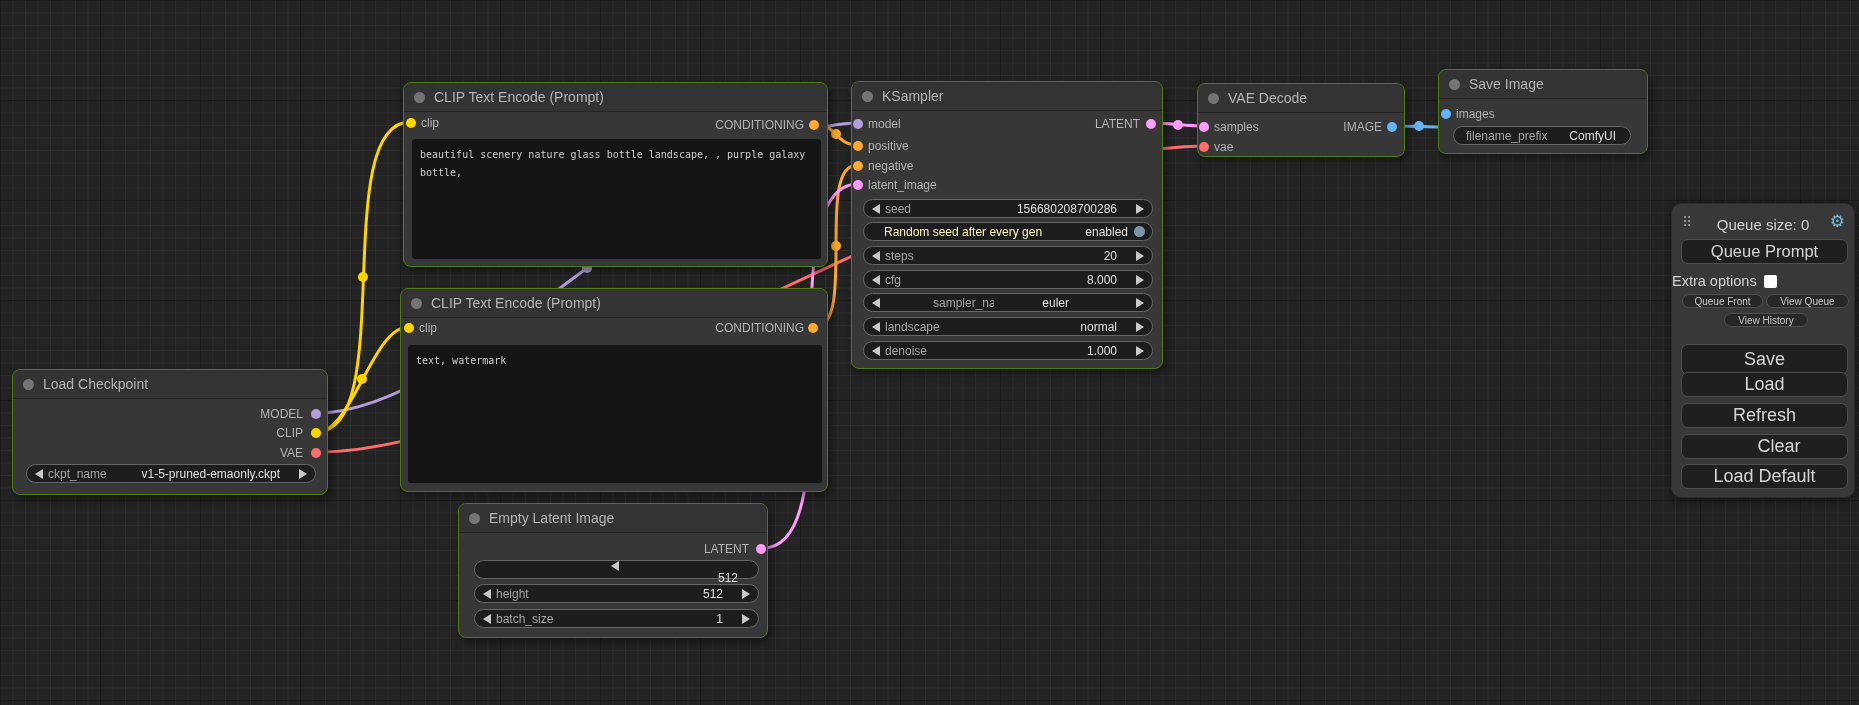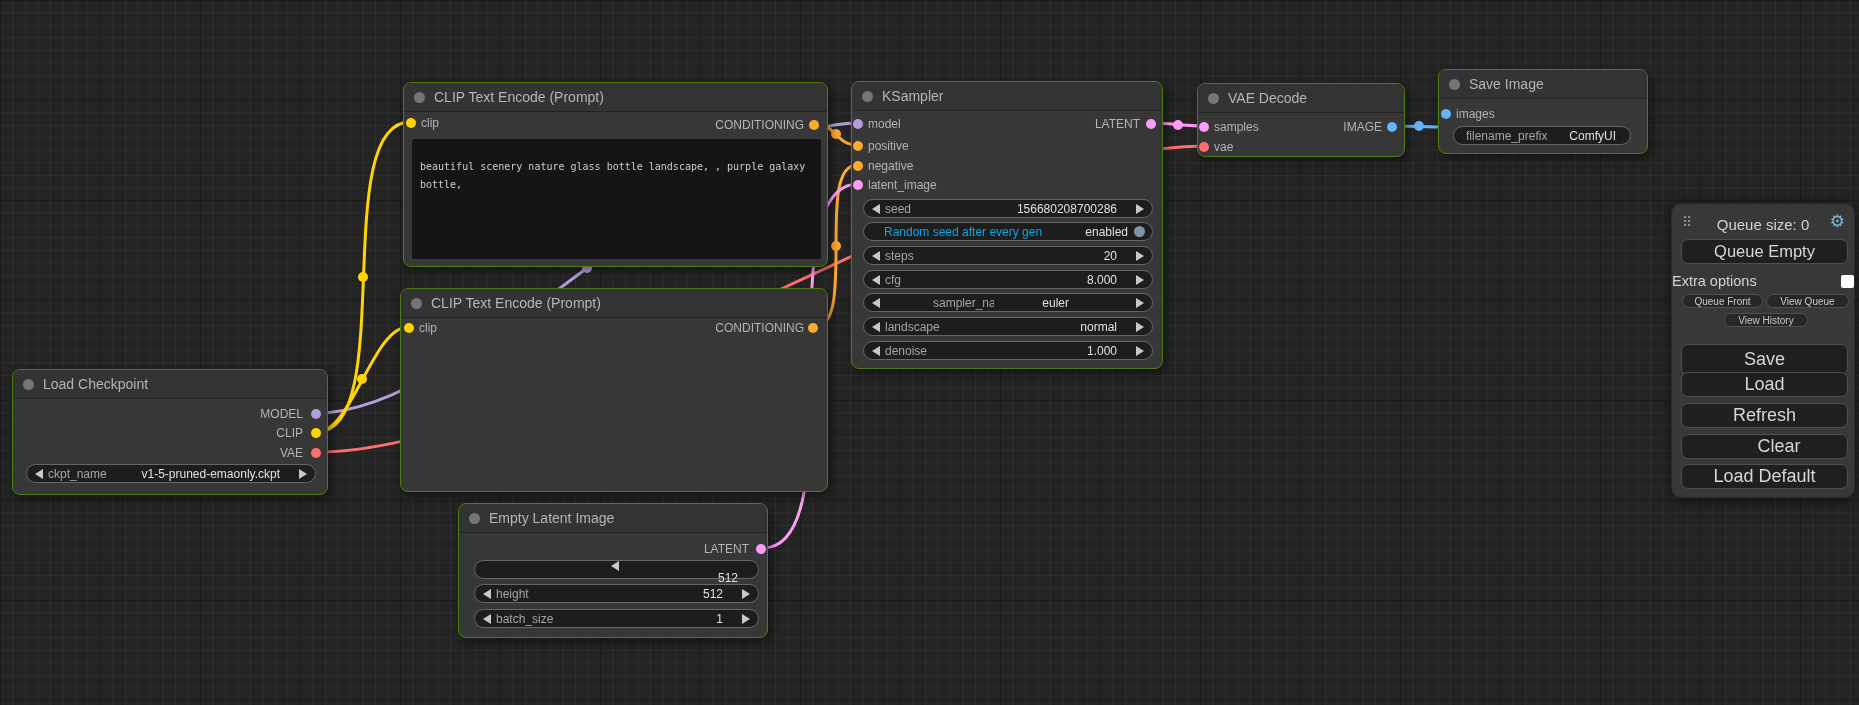--- a/index.html
+++ b/index.html
@@ -29,32 +29,32 @@
           display:flex;align-items:center;font-size:12px;box-sizing:border-box;padding:0 6px;white-space:nowrap;}
   .warrow-l{width:0;height:0;border-top:5px solid transparent;border-bottom:5px solid transparent;
             border-right:8px solid #c9c9c9;margin:0 5px 0 2px;flex:none;}
   .warrow-r{width:0;height:0;border-top:5px solid transparent;border-bottom:5px solid transparent;
             border-left:8px solid #c9c9c9;margin:0 2px 0 5px;flex:none;}
   .wlabel{color:#a5a5a5;overflow:hidden;}
   .wvalue{margin-left:auto;color:#e0e0e0;margin-right:14px;}
   .wvalue.noarrow{margin-right:8px;}
   .toggle-dot{width:11px;height:11px;border-radius:50%;background:#7f95a7;flex:none;margin-right:1px;}
   .prompt-box{position:absolute;background:#151515;border-radius:3px;color:#cdcdcd;
-              font:10px/18px "DejaVu Sans Mono",monospace;padding:19px 8px;white-space:pre-wrap;
+              font:10px/18px "DejaVu Sans Mono",monospace;padding:7px 8px;white-space:pre-wrap;
               box-sizing:border-box;overflow:hidden;}
   #queue-panel{position:absolute;left:1671px;top:203px;width:184px;height:295px;background:#383838;
                border:1px solid #2a2a2a;border-radius:10px;z-index:4;box-shadow:0 2px 14px rgba(0,0,0,.5);box-sizing:border-box;}
   .qbtn{position:absolute;left:9px;width:167px;background:#1f1f1f;border:1px solid #4f4f4f;border-radius:7px;
         color:#d6d6d6;display:flex;align-items:center;justify-content:center;box-sizing:border-box;cursor:pointer;}
   .qpill{position:absolute;height:14px;background:#272727;border:1px solid #4f4f4f;border-radius:8px;
          color:#c9c9c9;font-size:10px;display:flex;align-items:center;justify-content:center;box-sizing:border-box;}
   .qsize{position:absolute;left:0;right:0;top:12px;text-align:center;color:#d2d2d2;font-size:15px;}
   .qhandle{position:absolute;left:10px;top:11px;color:#8f8f8f;font-size:14px;line-height:14px;}
   .qgear{position:absolute;right:9px;top:9px;color:#7db7d8;font-size:17px;line-height:17px;}
-  .qextra{position:absolute;left:0;right:0;top:69px;display:flex;align-items:center;justify-content:space-between;
+  .qextra{position:absolute;left:0;right:0;top:69px;display:flex;align-items:center;justify-content:flex-start;
           gap:7px;color:#d2d2d2;font-size:14.5px;}
   .qcheck{width:13px;height:13px;background:#ffffff;border-radius:2px;flex:none;}
 </style>
 </head>
 <body>
 
 <svg id="wires" width="1859" height="705">
   <g fill="none" stroke-width="3" stroke-linecap="round">
     <path d="M 317 413 C 470 413, 704 123, 857 123" stroke="#B39DDB"></path>
     <path d="M 317 432 C 398 432, 329 122, 410 122" stroke="#FFD500"></path>
@@ -113,20 +113,21 @@
 
 <div class="node" style="left:400px;top:288px;width:428px;height:204px;">
   <div class="ntitle">
     <span class="tdot"></span>
     <span>CLIP Text Encode (Prompt)</span>
   </div>
   <span class="port c-clip" style="left:3px;top:34px;"></span>
   <span class="slotlab" style="left:18px;top:33px;">clip</span>
   <span class="slotlab" style="right:23px;top:33px;">CONDITIONING</span>
   <span class="port c-cond" style="right:9px;top:34px;"></span>
+  <div class="prompt-box" style="left:7px;top:56px;width:414px;height:138px;">text, watermark</div>
 </div>
 
 <div class="node" style="left:851px;top:81px;width:312px;height:288px;">
   <div class="ntitle">
     <span class="tdot"></span>
     <span>KSampler</span>
   </div>
   <span class="port c-model" style="left:1px;top:37px;"></span>
   <span class="slotlab" style="left:16px;top:36px;">model</span>
   <span class="port c-cond" style="left:1px;top:59px;"></span>
@@ -138,21 +139,21 @@
   <span class="slotlab" style="right:22px;top:36px;">LATENT</span>
   <span class="port c-latent" style="right:6px;top:37px;"></span>
 
   <div class="widget" style="left:11px;top:117px;width:290px;">
     <span class="warrow-l"></span>
     <span class="wlabel">seed</span>
     <span class="wvalue">156680208700286</span>
     <span class="warrow-r"></span>
   </div>
   <div class="widget" style="left:11px;top:140px;width:290px;padding-left:20px;">
-    <span class="wlabel" style="color:#0ea5e9;">Random seed after every gen</span>
+    <span class="wlabel" style="color:#fef9c3;">Random seed after every gen</span>
     <span class="wvalue" style="margin-right:6px;">enabled</span>
     <span class="toggle-dot"></span>
   </div>
   <div class="widget" style="left:11px;top:164px;width:290px;">
     <span class="warrow-l"></span>
     <span class="wlabel">steps</span>
     <span class="wvalue">20</span>
     <span class="warrow-r"></span>
   </div>
   <div class="widget" style="left:11px;top:188px;width:290px;">
@@ -231,21 +232,21 @@
     <span class="wlabel">batch_size</span>
     <span class="wvalue">1</span>
     <span class="warrow-r"></span>
   </div>
 </div>
 
 <div id="queue-panel">
   <span class="qhandle">⠿</span>
   <span class="qsize">Queue size: 0</span>
   <span class="qgear">⚙</span>
-  <div class="qbtn" style="top:35px;height:25px;font-size:16.5px;">Queue Empty</div>
+  <div class="qbtn" style="top:35px;height:25px;font-size:16.5px;">Queue Prompt</div>
   <div class="qextra">
     <span>Extra options</span>
     <span class="qcheck"></span>
   </div>
   <div class="qpill" style="left:10px;top:90px;width:81px;">Queue Front</div>
   <div class="qpill" style="left:94px;top:90px;width:83px;">View Queue</div>
   <div class="qpill" style="left:52px;top:109px;width:84px;">View History</div>
   <div class="qbtn" style="top:140px;height:31px;font-size:18px;">Save</div>
   <div class="qbtn" style="top:168px;height:25px;font-size:18px;">Load</div>
   <div class="qbtn" style="top:199px;height:25px;font-size:18px;">Refresh</div>

